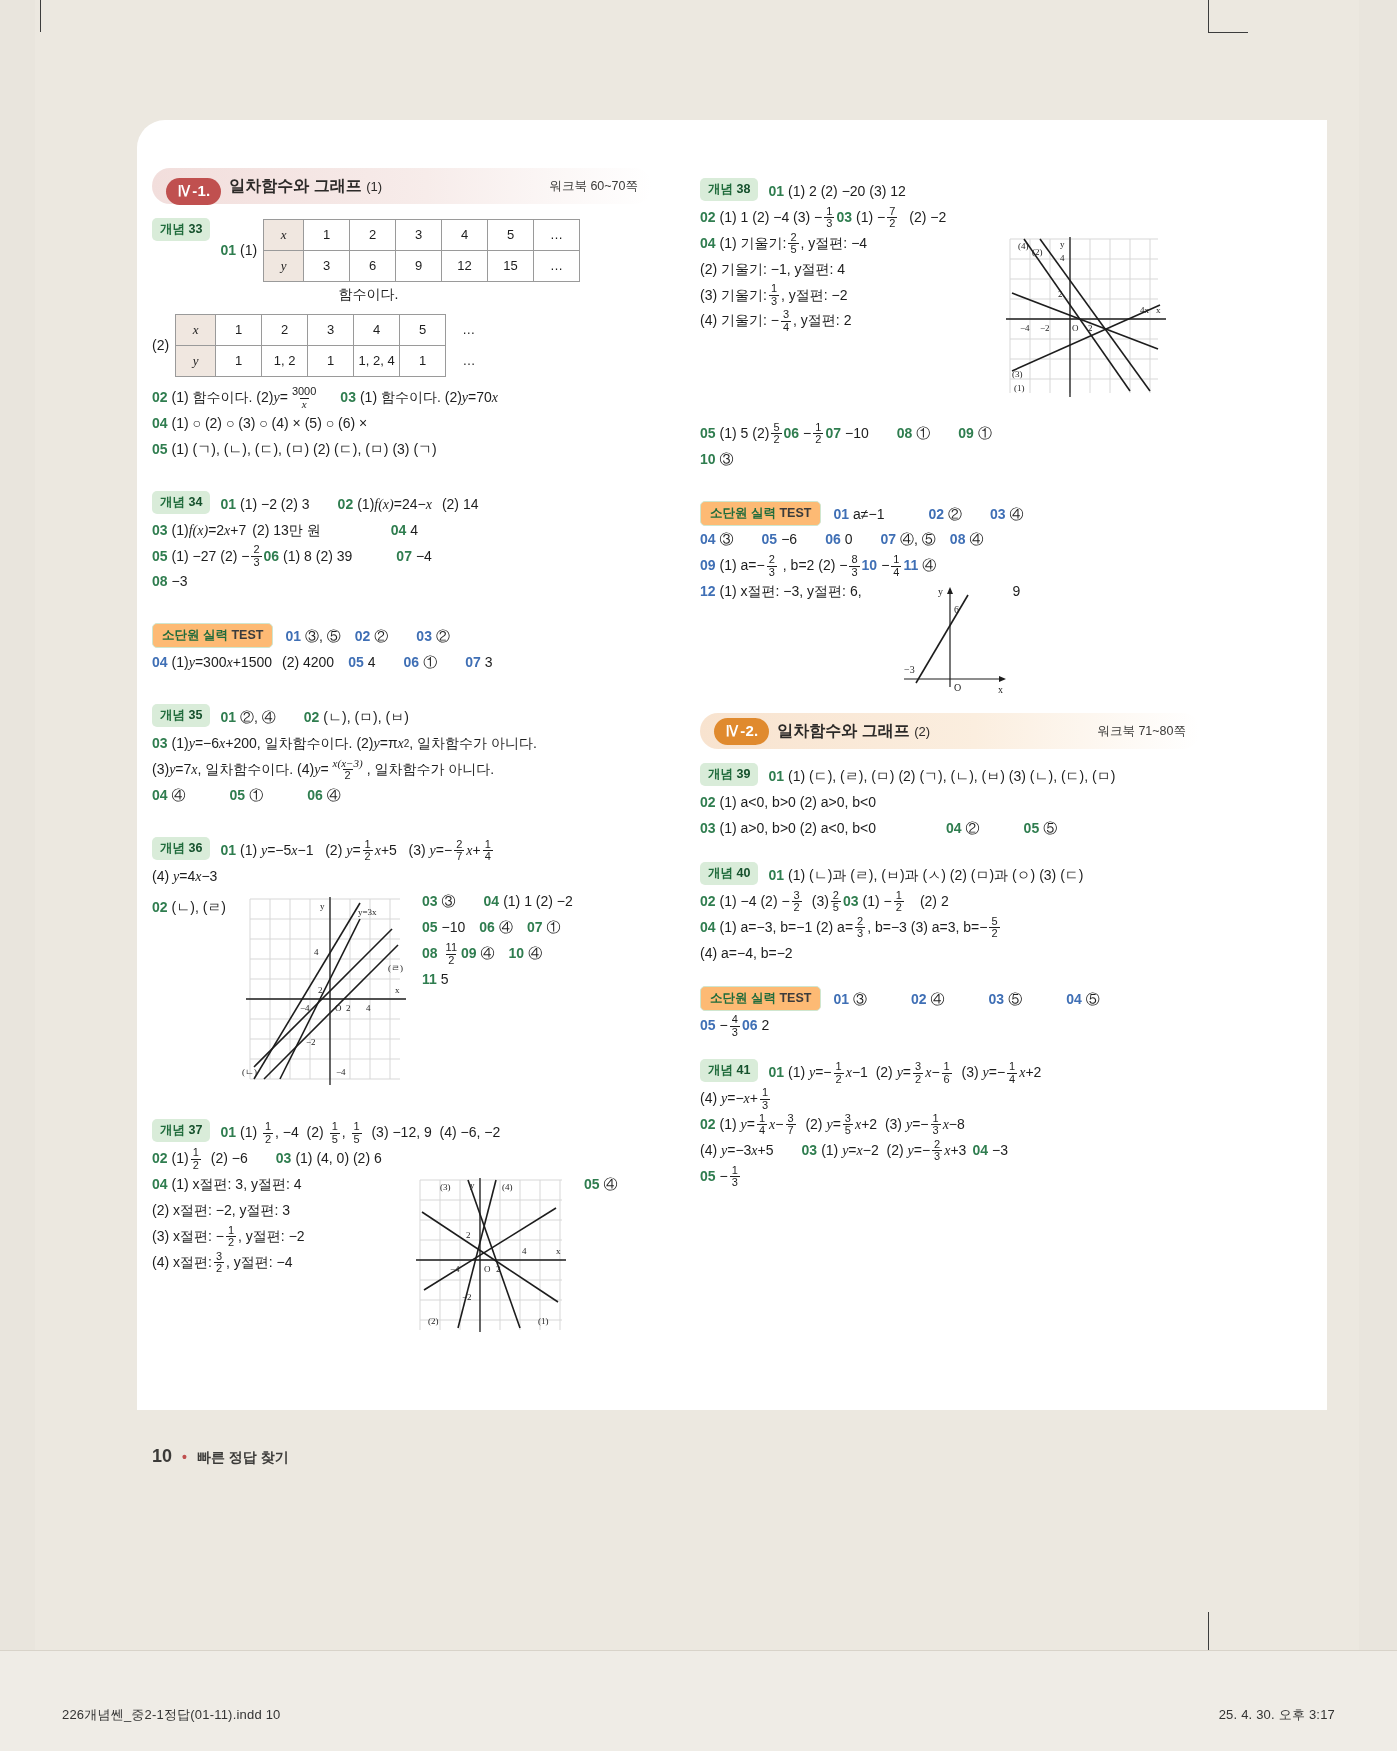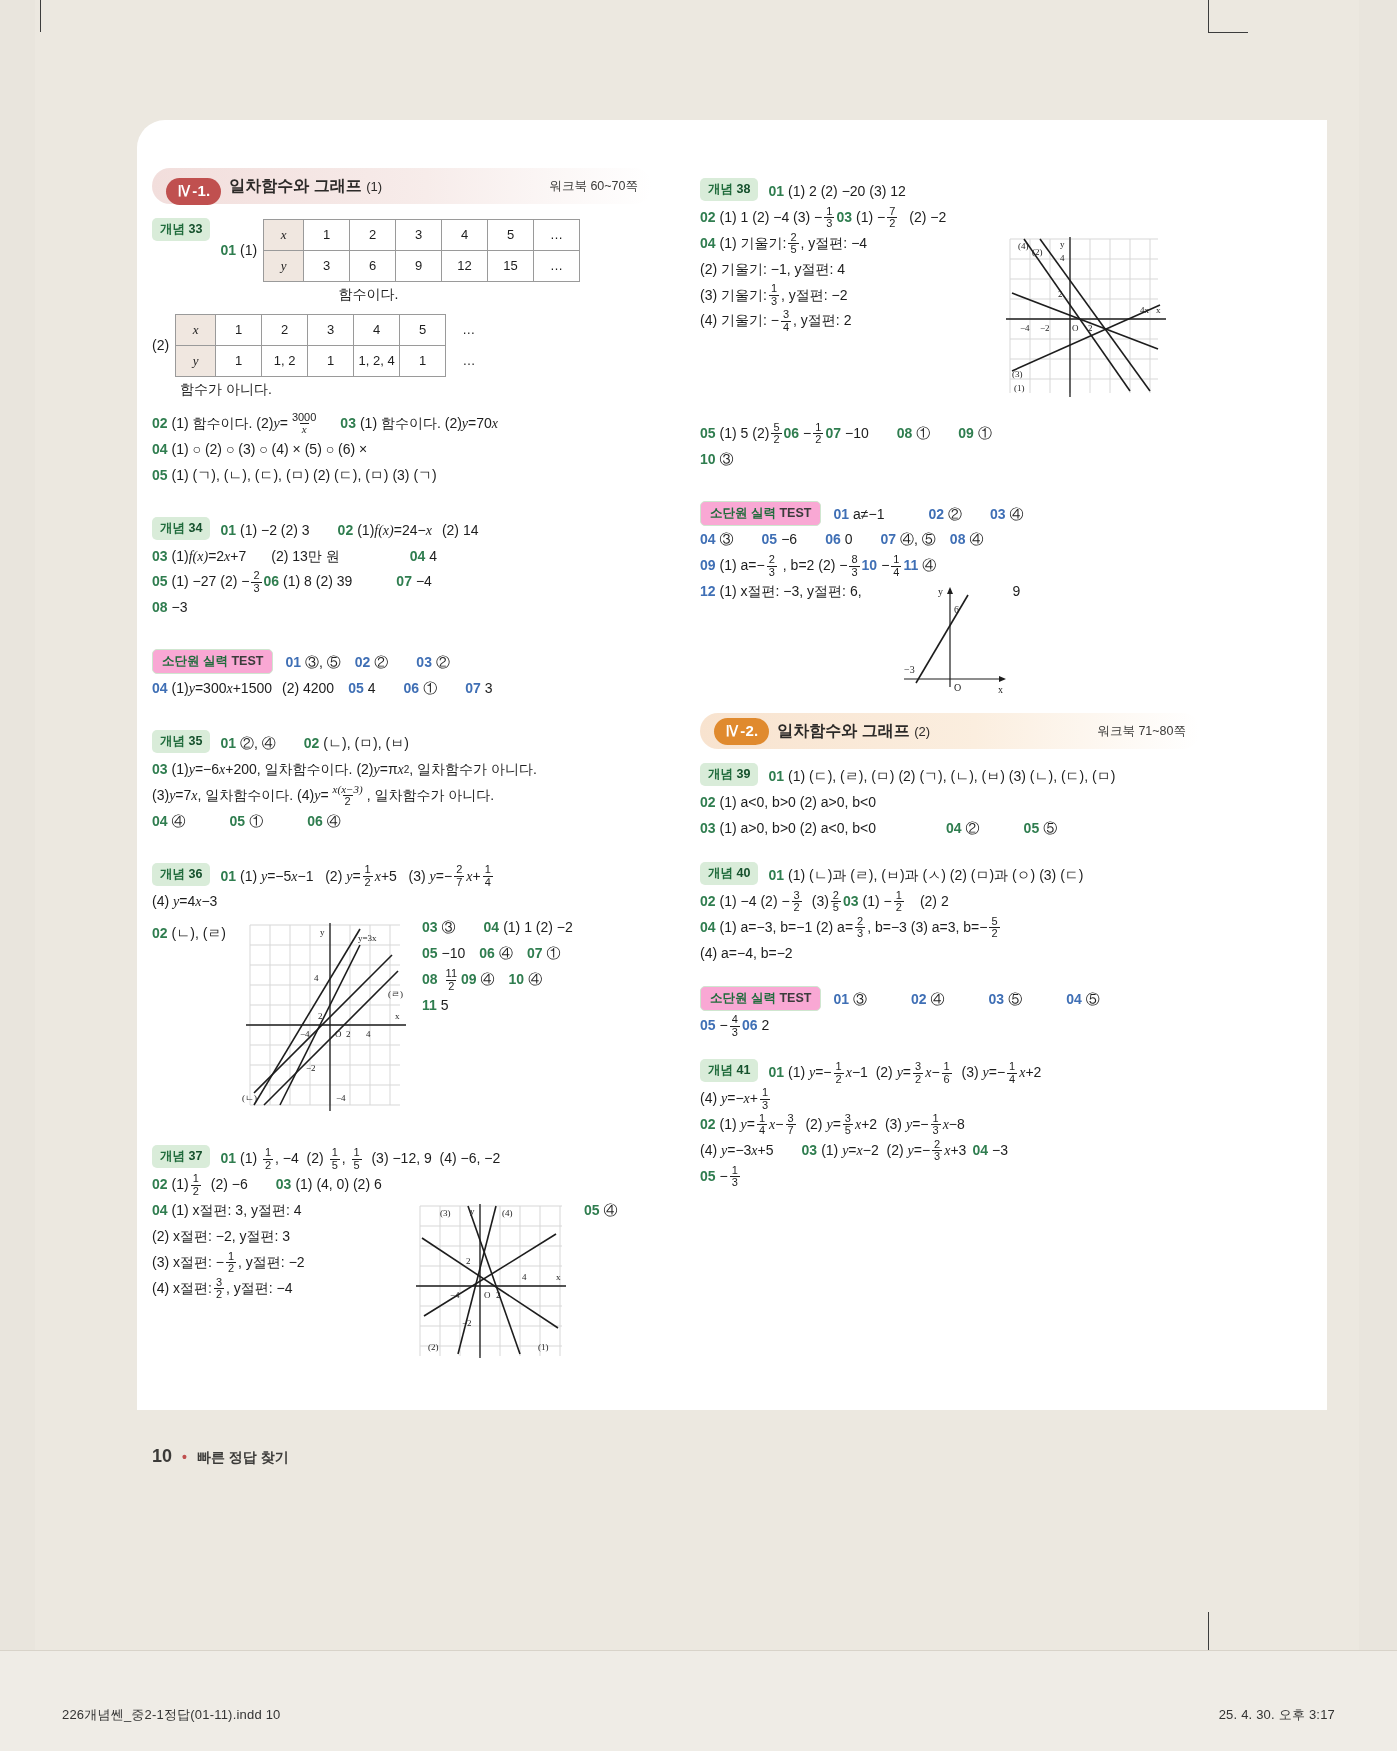--- a/index.html
+++ b/index.html
@@ -70,21 +70,21 @@
   .chip-row { display:flex; align-items:flex-start; margin-top:10px; }
   .concept-chip {
     background:#d9ecd9; color:#1f6b3b;
     font-size:12.5px; font-weight:bold;
     border-radius:5px; padding:3px 8px;
     white-space:nowrap; margin-right:10px;
     flex:0 0 auto;
   }
   .concept-chip .num { color:#15502c; }
   .test-chip {
-    background:#f9a8d4; color:#1f6b3b;
+    background:#fdba74; color:#1f6b3b;
     font-size:12.5px; font-weight:bold;
     border-radius:5px; padding:3px 9px; white-space:nowrap;
     border:1px solid #cfe6cf;
   }
   .test-chip .en { color:#3b3b3b; }
 
   
   .ans { font-size:14px; color:#1d1d1d; line-height:1.85; }
   .qn { color:#2f7d4f; font-weight:bold; margin-right:4px; }
   .qn.blue { color:#3f6fb5; }
@@ -199,21 +199,20 @@
         <td>1</td>
         <td>1, 2</td>
         <td>1</td>
         <td>1, 2, 4</td>
         <td>1</td>
         <td class="none">…</td>
       </tr>
     </tbody>
       </table>
   </div>
-  <div class="ans" style="margin-left:28px;">함수가 아니다.</div>
 
   <div class="ans" style="margin-top:8px;">
     <div class="row">
       <span class="qn">02</span>
       <span>(1) 함수이다.   (2)</span>
       <span class="it">y</span>
         <span>=</span>
       <span class="frac">
         <span class="n">3000</span>
         <span class="d it">x</span>
@@ -253,21 +252,21 @@
     </div>
   </div>
   <div class="ans">
     <div class="row">
       <span class="qn">03</span>
       <span>(1)</span>
       <span class="it">f(x)</span>
         <span>=2</span>
         <span class="it">x</span>
         <span>+7</span>
-      <span style="margin-left:25px;text-align:center;">(2) 13만 원</span>
+      <span style="margin-left:6px;text-align:center;">(2) 13만 원</span>
       <span class="qn" style="margin-left:70px;">04</span>
       <span>4</span>
     </div>
     <div class="row">
       <span class="qn">05</span>
       <span>(1) −27   (2) −</span>
       <span class="frac gap-l">
         <span class="n">2</span>
         <span class="d">3</span>
       </span>

